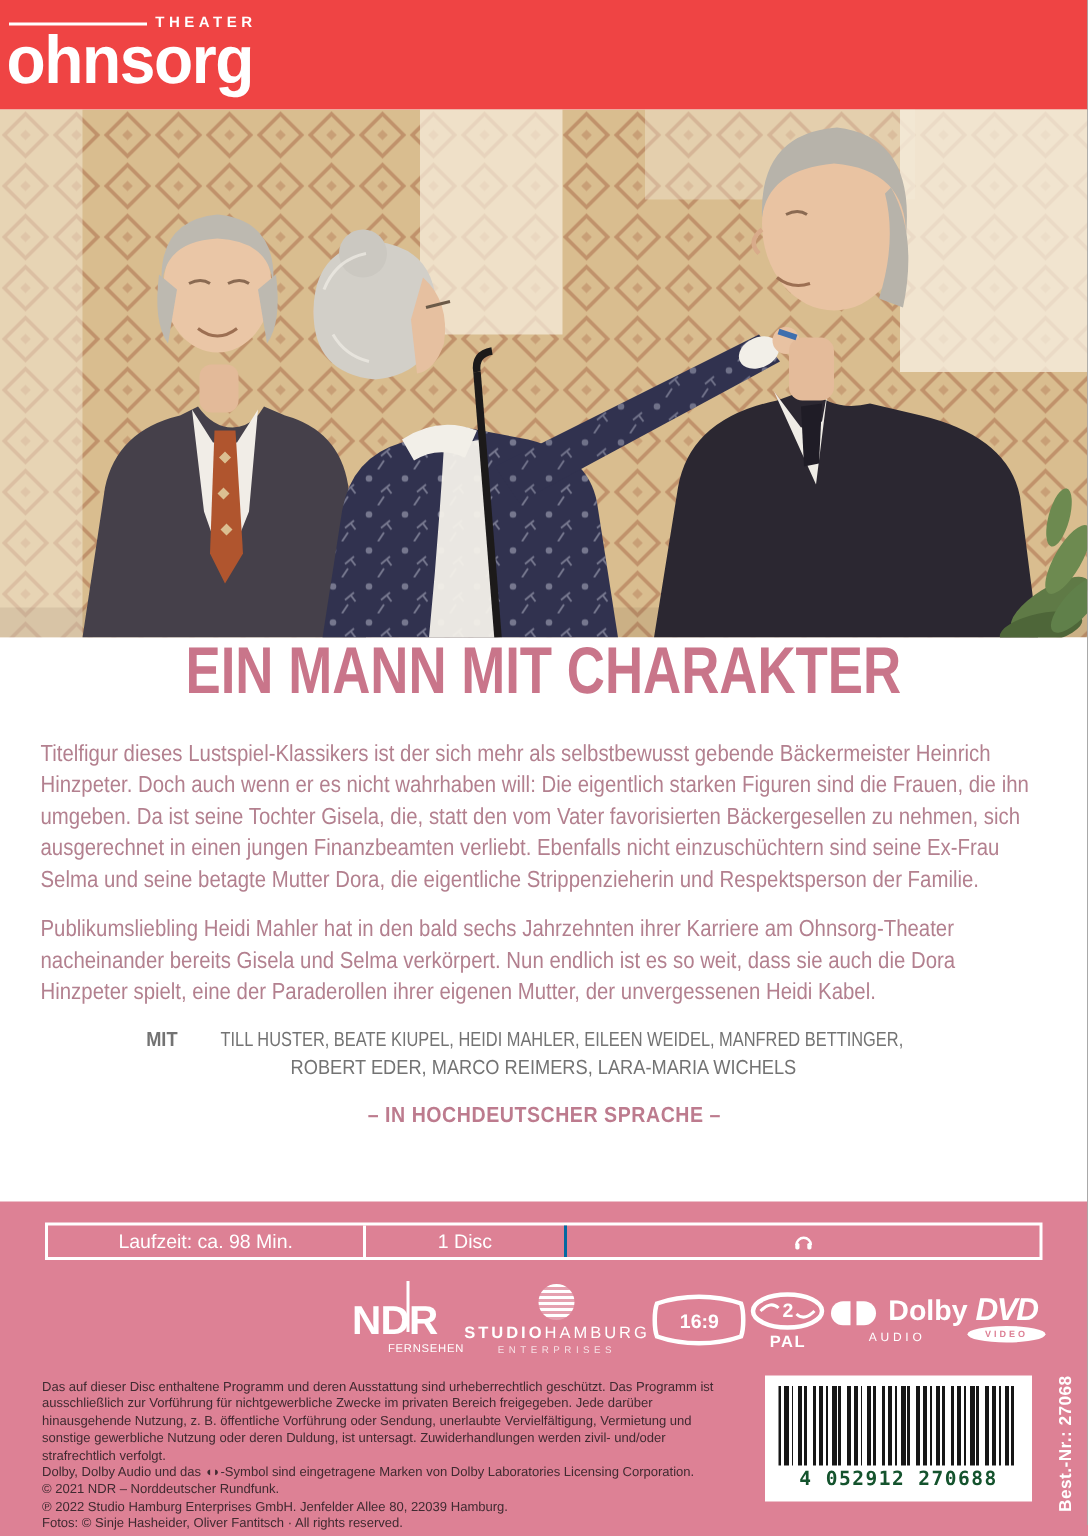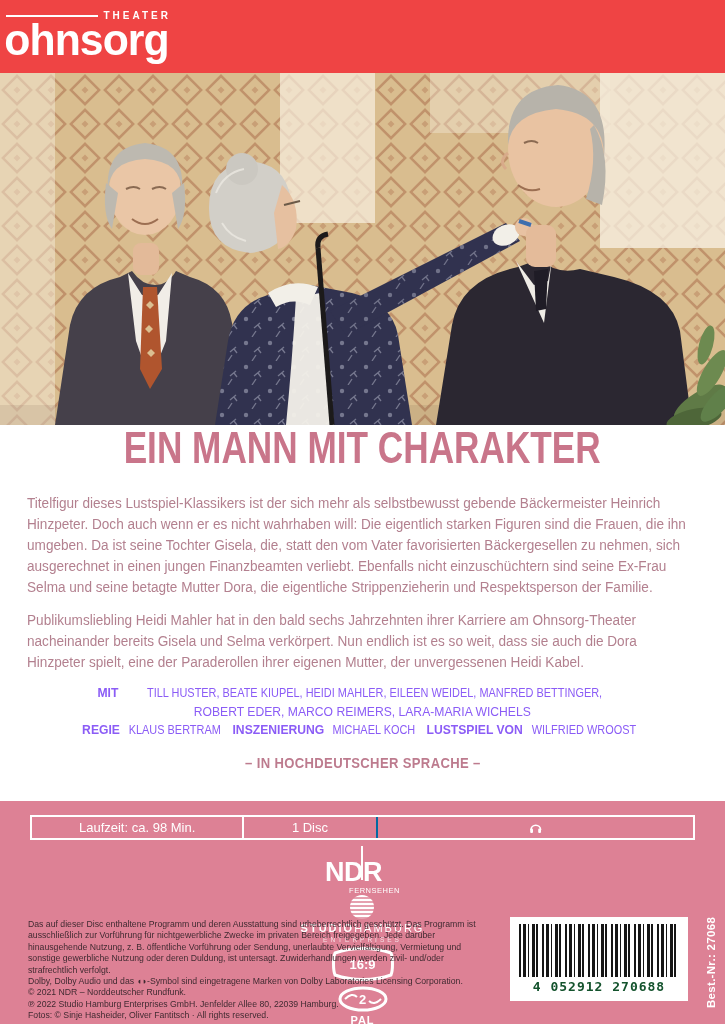--- a/index.html
+++ b/index.html
@@ -19,34 +19,34 @@
   .photo{display:block;width:725px;height:352px;}
   
   .content{text-align:center;}
   .actors{margin-top:10px;}
   .actors span{display:inline-block;font-weight:bold;font-size:18px;color:#c9758a;letter-spacing:.3px;transform:scaleX(.85);transform-origin:center;white-space:nowrap;}
   .movie-title{margin-top:0;}
   .movie-title span{display:inline-block;font-weight:bold;font-size:44px;color:#c9758a;letter-spacing:0;transform:scaleX(.8);transform-origin:center;white-space:nowrap;line-height:46px;}
   .synopsis{margin-top:8px;padding-left:27px;text-align:left;}
   .syn-inner{width:764px;transform:scaleX(.877);transform-origin:0 0;color:#b3808f;font-size:15.5px;line-height:21px;}
   .syn-inner p{margin:0 0 12px 0;}
-  .credits{margin-top:10px;color:#8b5cf6;font-size:13.5px;line-height:18.5px;}
+  .credits{margin-top:10px;color:#737373;font-size:13.5px;line-height:18.5px;}
   .credits .cl{white-space:nowrap;}
   .credits .cl span{display:inline-block;transform:scaleX(.9);transform-origin:center;white-space:nowrap;}
   .credits b{font-weight:bold;}
   .lang-note{margin-top:14px;}
   .lang-note span{display:inline-block;font-weight:bold;font-size:14.5px;color:#bd7b8e;letter-spacing:.4px;transform:scaleX(.9);transform-origin:center;white-space:nowrap;}
   
   .bottom-band{position:absolute;left:0;right:0;top:801px;bottom:0;background:#dd8195;}
   .spec-table{display:flex;margin:14px 30px 0 30px;border:2px solid #fff;color:#fff;font-size:13px;}
   .spec-cell{height:21px;line-height:21px;text-align:center;white-space:nowrap;overflow:hidden;}
   .spec-cell.c1{width:32%;border-right:2px solid #fff;}
   .spec-cell.c2{width:20%;border-right:2px solid #0369a1;}
   .spec-cell.c3{width:48%;display:flex;align-items:center;justify-content:center;gap:4px;}
-  .logos{display:flex;align-items:center;justify-content:flex-start;padding:0 28px;margin-top:10px;height:60px;color:#fff;flex-direction:column;}
+  .logos{display:flex;align-items:center;justify-content:flex-end;padding:0 28px;margin-top:10px;height:60px;color:#fff;}
   
   .ndr{position:relative;text-align:left;padding-top:10px;}
   .ndr .antenna{position:absolute;left:36px;top:-4px;width:2px;height:34px;background:#fff;}
   .ndr .ndr-txt{font-weight:bold;font-size:27px;line-height:24px;letter-spacing:-.5px;}
   .ndr .ndr-sub{font-size:7.5px;letter-spacing:.5px;margin-left:24px;margin-top:2px;}
   
   .studio{text-align:center;}
   .studio .globe{width:24px;height:24px;border-radius:50%;margin:0 auto 3px auto;
     background:repeating-linear-gradient(180deg,#fff 0 2px,rgba(255,255,255,.25) 2px 4px);}
   .studio .sh-line{font-size:11px;letter-spacing:2px;}
@@ -189,25 +189,20 @@
         <p>Publikumsliebling Heidi Mahler hat in den bald sechs Jahrzehnten ihrer Karriere am Ohnsorg-Theater nacheinander bereits Gisela und Selma verkörpert. Nun endlich ist es so weit, dass sie auch die Dora Hinzpeter spielt, eine der Paraderollen ihrer eigenen Mutter, der unvergessenen Heidi Kabel.</p>
       </div>
     </div>
     <div class="credits">
       <div class="cl">
         <span><b>MIT</b>&nbsp;<span>TILL HUSTER, BEATE KIUPEL, HEIDI MAHLER, EILEEN WEIDEL, MANFRED BETTINGER,</span></span>
       </div>
       <div class="cl">
         <span>ROBERT EDER, MARCO REIMERS, LARA-MARIA WICHELS</span>
       </div>
-      <div class="cl">
-        <span>
-          <b>REGIE</b>&nbsp;<span>KLAUS BERTRAM</span>&nbsp;&nbsp;<b>INSZENIERUNG</b>&nbsp;<span>MICHAEL KOCH</span>&nbsp;&nbsp;<b>LUSTSPIEL VON</b>&nbsp;<span>WILFRIED WROOST</span>
-        </span>
-      </div>
     </div>
     <div class="lang-note">
       <span>– IN HOCHDEUTSCHER SPRACHE –</span>
     </div>
   </section>
 
   <section class="bottom-band">
 
     <div class="spec-table">
       <div class="spec-cell c1">Laufzeit: ca. 98 Min.</div>

